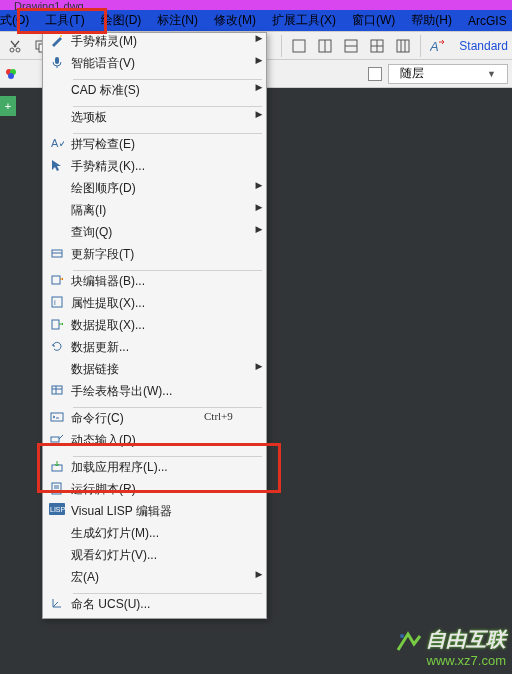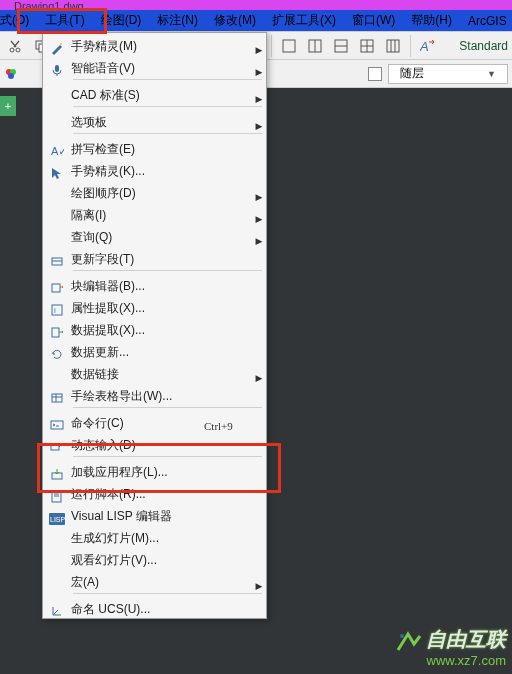--- a/index.html
+++ b/index.html
@@ -4,29 +4,29 @@
 <style>
   * { margin: 0; padding: 0; box-sizing: border-box; font-family: "Microsoft YaHei", "SimSun", sans-serif; }
   body { width: 512px; height: 674px; background: #323537; overflow: hidden; position: relative; }
   .title-area { background: #d946ef; height: 10px; padding-left: 14px; font-size: 11px; color: #333; overflow: hidden; }
   .menubar { background: #1d4ed8; height: 22px; display: flex; align-items: center; padding-left: 0; border-bottom: 1px solid #ccc; font-size: 12px; }
   .menubar .mitem { padding: 3px 8px; cursor: pointer; white-space: nowrap; }
   .menubar .mitem.cut { padding-left:0; }
   .toolbar { background: #f0f0f0; height: 28px; display: flex; align-items: center; border-bottom: 1px solid #ccc; padding: 0 4px; gap: 4px; }
   .toolbar .tbtn { width: 22px; height: 22px; display:flex; align-items:center; justify-content:center; border:1px solid transparent; color:#555; }
   .toolbar .sep { width:1px; height:22px; background:#ccc; margin:0 2px; }
-  .toolbar .txt { font-size:12px; color:#14532d; margin-left:16px; }
+  .toolbar .txt { font-size:12px; color:#1d4ed8; margin-left:6px; }
   .propbar { background:#f0f0f0; height:28px; display:flex; align-items:center; border-bottom:1px solid #ccc; padding:0 4px; gap:6px; font-size:12px; }
   .propbar .swatch { width:14px;height:14px;border:1px solid #888;background:#fff; }
   .propbar .combo { border:1px solid #bbb; background:#fff; height:20px; min-width:120px; display:flex; align-items:center; padding:0 11px; font-size:12px; justify-content:space-between; }
   .propbar .combo .arr { font-size:9px; color:#555; }
   .canvas { position:absolute; left:0; right:0; top:88px; bottom:0; background:#323537; }
   .sidebar-tab { position:absolute; left:0; top:96px; width:16px; height:20px; background:#4a6; color:#fff; display:flex;align-items:center;justify-content:center; font-size:11px;}
   .dropdown { position:absolute; left:42px; top:32px; width:225px; background:#f5f5f5; border:1px solid #a0a0a0; box-shadow:2px 2px 6px rgba(0,0,0,.3); }
-  .dropdown .row { display:flex; align-items:flex-end; height:22px; font-size:12px; color:#222; position:relative; }
+  .dropdown .row { display:flex; align-items:flex-start; height:22px; font-size:12px; color:#222; position:relative; }
   .dropdown .row .ico { width:28px; display:flex; align-items:center; justify-content:center; color:#3a6ea5; }
   .dropdown .row .lbl { flex:1; padding-right:4px; white-space:nowrap; }
   .dropdown .row .sc { width:48px; text-align:left; font-size:11px; color:#333;font-family:Liberation Serif, serif; }
   .dropdown .row .sub { width:14px; text-align:center; font-size:9px; color:#333; }
   .dropdown .dsep { height:1px; background:#d0d0d0; margin:2px 4px 2px 30px; }
   .hi-box1 { position:absolute; left:17px; top:8px; width:90px; height:26px; border:3px solid #e03020; pointer-events:none; }
   .hi-box2 { position:absolute; left:37px; top:443px; width:244px; height:50px; border:3px solid #e03020; pointer-events:none; }
   .watermark { position:absolute; right:6px; bottom:6px; text-align:right; pointer-events:none; }
   .watermark .l1 { font-size:20px; font-weight:bold; font-style:italic; color:#e8e8e8; text-shadow:0 0 3px #6c3; }
   .watermark .l2 { font-size:13px; color:#7c4; }

